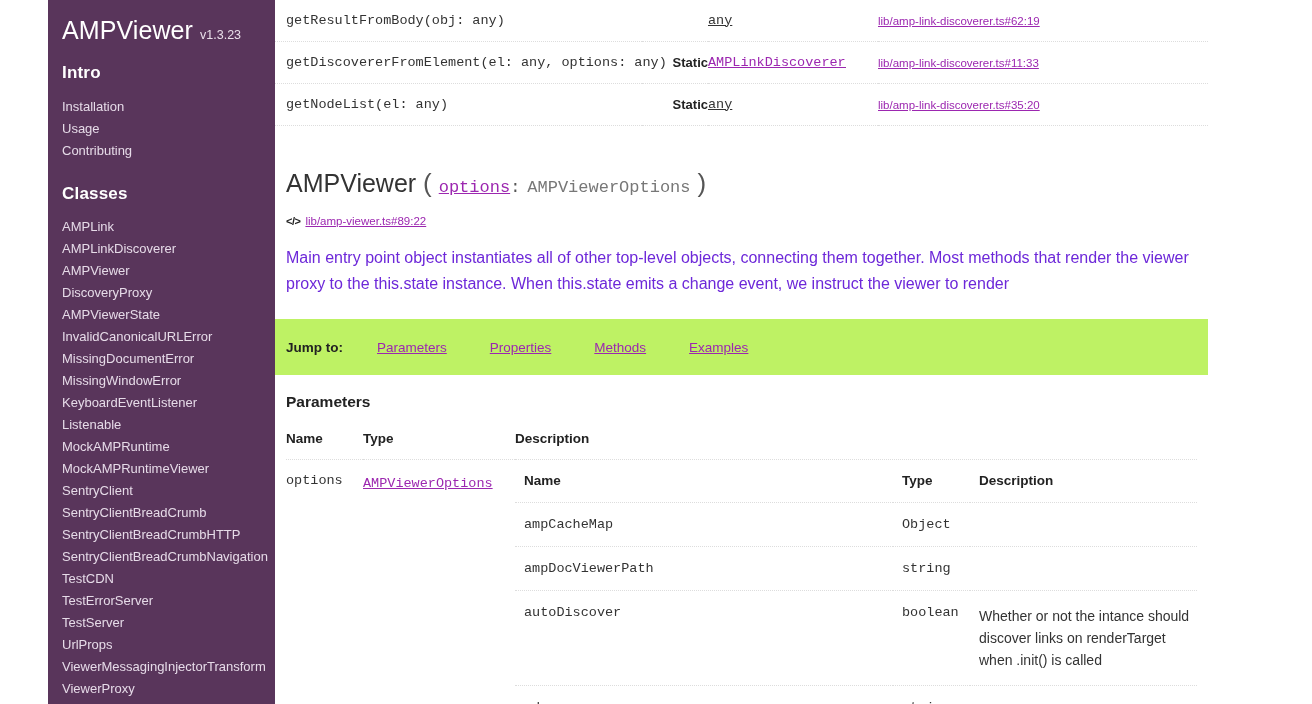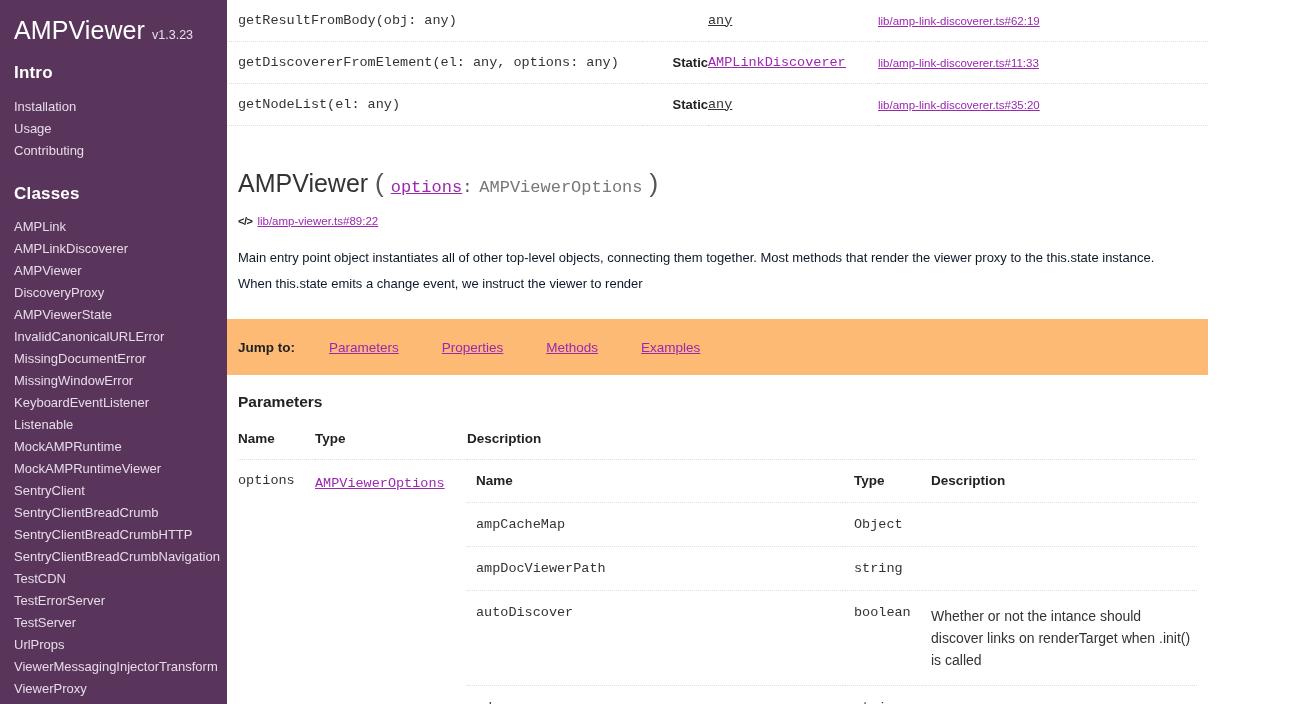--- a/index.html
+++ b/index.html
@@ -3,21 +3,21 @@
 <meta charset="utf-8">
 <style>
   * { box-sizing: border-box; }
   html, body {
     margin: 0; padding: 0;
     width: 1312px; height: 704px;
     overflow: hidden;
     background: #ffffff;
     font-family: "Liberation Sans", sans-serif;
   }
-  .page { display: flex; width: 1208px; height: 704px; }
+  .page { display: flex; width: 1208px; height: 704px; padding-left: 48px; }
 
   
   .sidebar {
     width: 227px;
     min-width: 227px;
     height: 704px;
     background: #59355b;
     color: #ffffff;
     padding: 0;
     overflow: hidden;
@@ -153,31 +153,31 @@
   }
   .code-icon {
     font-family: "Liberation Sans", sans-serif;
     font-size: 11px;
     font-weight: bold;
     color: #222222;
     letter-spacing: -0.5px;
   }
   .class-desc {
     margin-top: 18px;
-    font-size: 13px;
-    color: #0f172a;
+    font-size: 16px;
+    color: #6d28d9;
     line-height: 26px;
     max-width: 1060px;
     padding-right: 8px;
   }
 
   
   .jumpto {
     margin-top: 22px;
-    background: #fdba74;
+    background: #bef264;
     height: 56px;
     display: flex;
     align-items: center;
     padding-left: 11px;
     gap: 0;
   }
   .jumpto-label {
     font-size: 13.5px;
     font-weight: bold;
     color: #222222;

